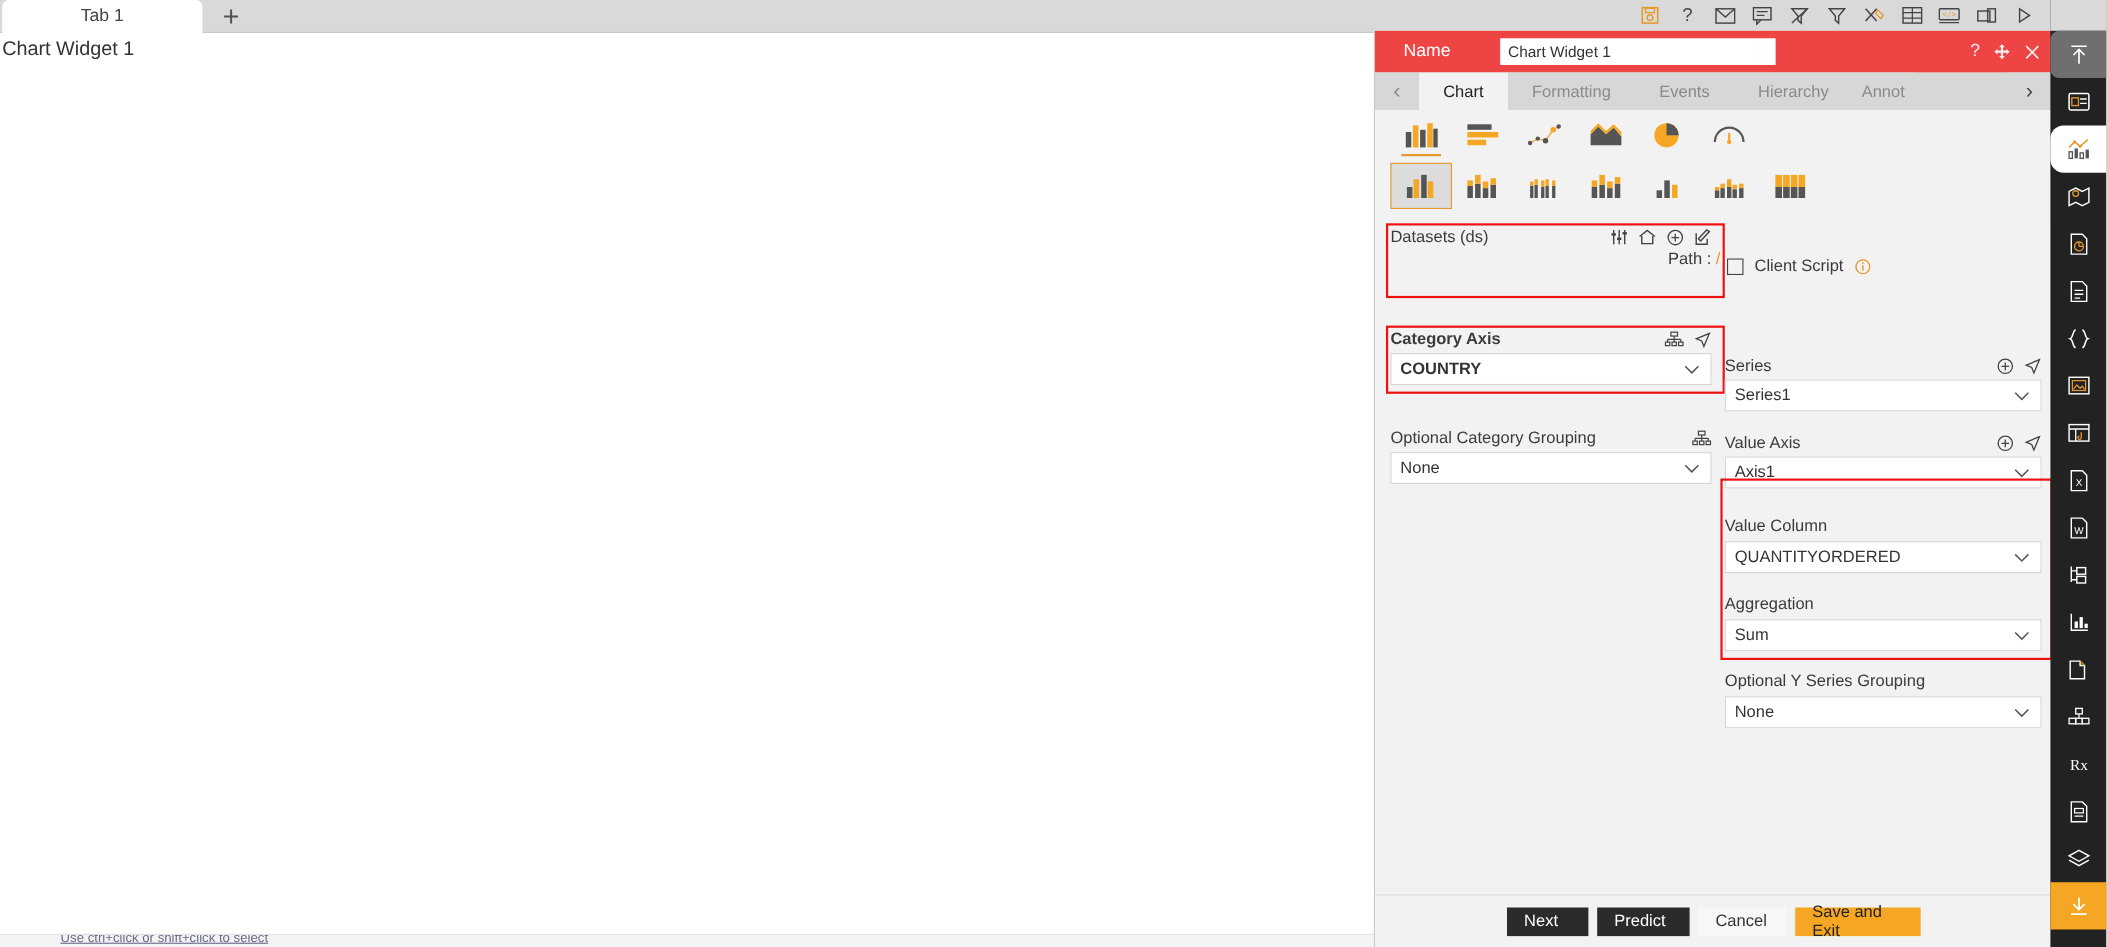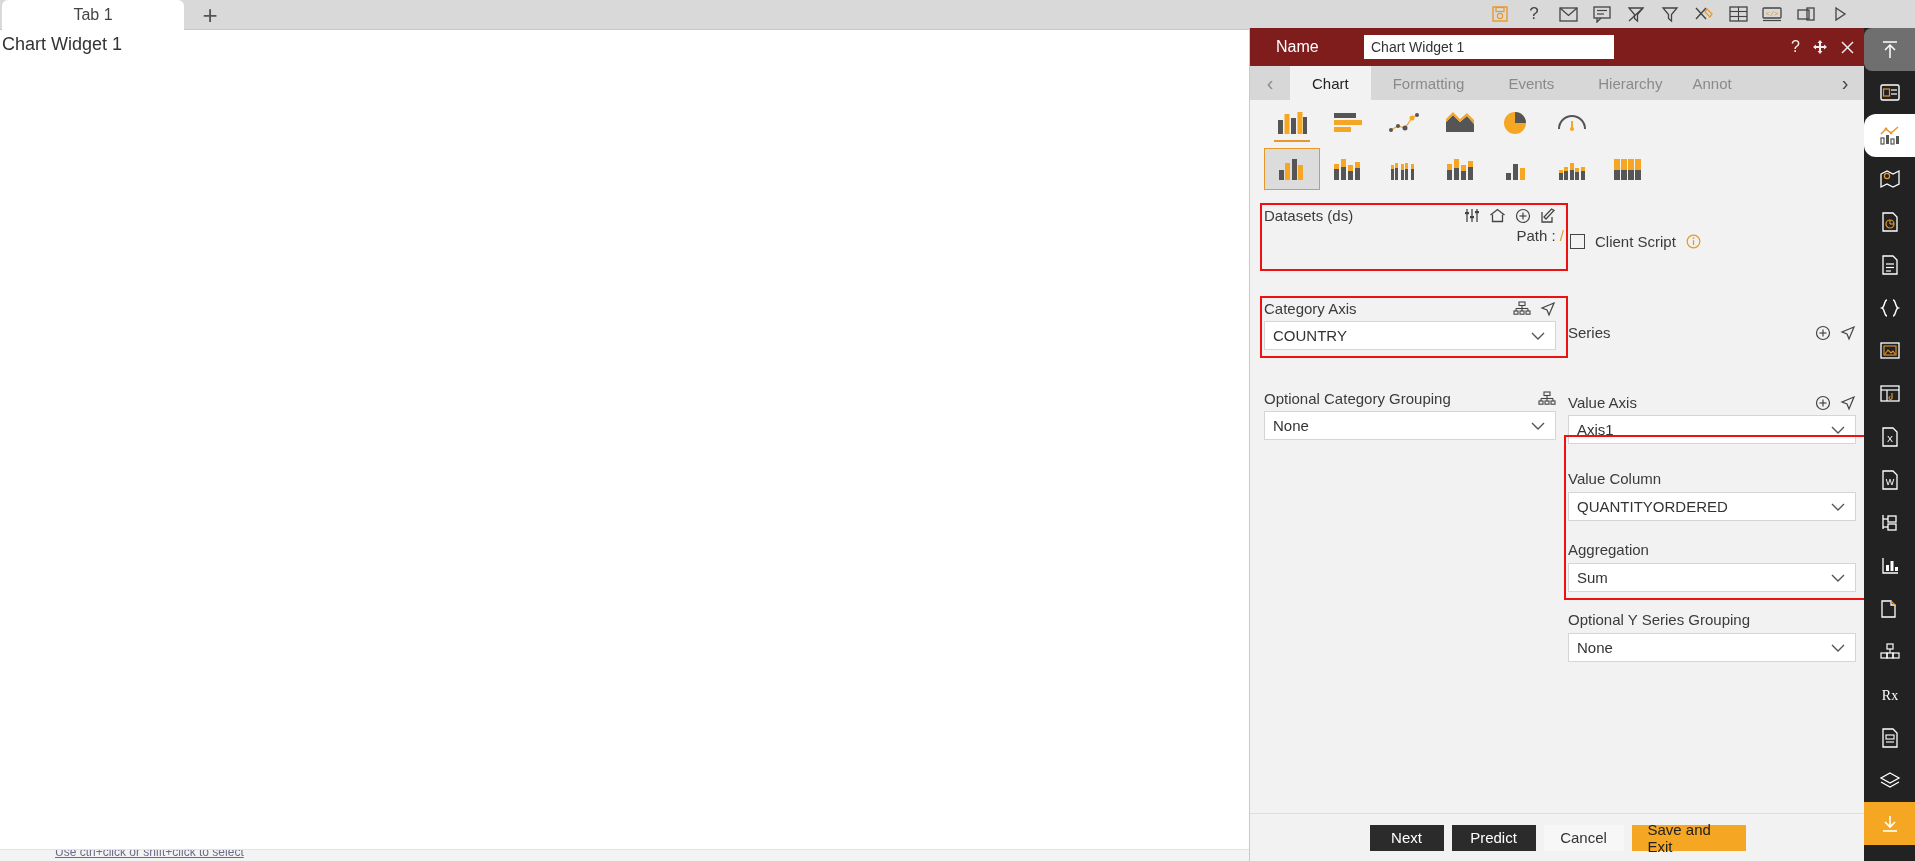--- a/index.html
+++ b/index.html
@@ -88,21 +88,21 @@
     padding-right:14px;
   }
   #top-toolbar .tbi{ width:20px; height:20px; display:flex; align-items:center; justify-content:center; }
 
   #prop-window{
     position:absolute; left:1249px; top:28px; width:615px; height:833px;
     background:#f2f2f2; border-left:1px solid #c9c9c9;
   }
   #prop-header{
     position:absolute; left:0; top:0; width:615px; height:38px;
-    background:#7f1d1d; color:#fff;
+    background:#ef4444; color:#fff;
     display:flex; align-items:center;
   }
   #prop-header .lbl{ font-size:16px; margin-left:26px; width:88px; }
   #name-input{
     width:250px; height:24px; background:#fff; border:1px solid #fff;
     font-size:14px; color:#333; padding:2px 6px;
     font-family:"Liberation Sans", sans-serif;
   }
   #hdr-icons{ position:absolute; right:10px; display:flex; align-items:center; gap:12px; }
   #hdr-icons .hi{ color:#eee; font-size:16px; cursor:pointer; }
@@ -157,21 +157,21 @@
   }
   .icon-mini{ display:inline-flex; align-items:center; gap:9px; }
 
   
   #footer{
     position:absolute; left:0; bottom:0; width:615px; height:48px;
     background:#f2f2f2; border-top:1px solid #ddd;
     display:flex; align-items:center; justify-content:center; gap:8px;
   }
   .btn{
-    height:26px; display:flex; align-items:center; justify-content:center;
+    height:26px; display:flex; align-items:center; justify-content:flex-start;
     font-size:15px; padding:0 16px; cursor:pointer;
   }
   .btn-dark{ background:#2b2b2b; color:#fff; }
   .btn-plain{ background:#f7f7f7; color:#333; }
   .btn-orange{ background:#f5a623; color:#222; }
 
   
   #rail{
     position:absolute; left:1864px; top:0; width:51px; height:861px;
     background:#222222;
@@ -493,21 +493,21 @@
         </span>
       </span>
     </div>
     <div style="margin-top:3px; font-size:15px; color:#3b3b3b;text-align:right;">
       <span>Path : </span><span style="color:#e8972a;">/</span>
     </div>
   </div>
 
   <div class="redbox" style="left:10px; top:268px; width:308px; height:62px;"></div>
 
-  <div style="position:absolute; left:14px; top:272px; width:300px;">
+  <div style="position:absolute; left:14px; top:272px; width:300px;font-weight:bold;">
     <div class="lbl-row" style="width:292px;">
       <span class="field-label">Category Axis</span>
       <span class="icon-mini">
         <span>
           <svg width="18" height="15" viewBox="0 0 18 15">
               <rect x="6" y="1" width="6" height="3.5" fill="none" stroke="#444" stroke-width="1.1"></rect>
               <line x1="9" y1="4.5" x2="9" y2="7.5" stroke="#444" stroke-width="1.1"></line>
               <line x1="3" y1="7.5" x2="15" y2="7.5" stroke="#444" stroke-width="1.1"></line>
               <line x1="3" y1="7.5" x2="3" y2="10" stroke="#444" stroke-width="1.1"></line>
               <line x1="9" y1="7.5" x2="9" y2="10" stroke="#444" stroke-width="1.1"></line>
@@ -554,21 +554,21 @@
     <div class="sel" style="width:292px; margin-top:4px;">
       <span>None</span>
       <span class="chev">
         <svg width="16" height="10" viewBox="0 0 16 10">
             <polyline points="2,2 8,8 14,2" fill="none" stroke="#555" stroke-width="1.4"></polyline>
           </svg>
       </span>
     </div>
   </div>
 
-  <div style="position:absolute; left:320px; top:205px; display:flex; align-items:center; gap:10px;">
+  <div style="position:absolute; left:320px; top:205px; display:flex; align-items:flex-end; gap:10px;">
     <span style="width:15px;height:15px;border:1.6px solid #444;background:#f2f2f2;display:inline-block;"></span>
     <span class="field-label">Client Script</span>
     <span>
       <svg width="15" height="15" viewBox="0 0 15 15">
           <circle cx="7.5" cy="7.5" r="6.3" fill="none" stroke="#e8972a" stroke-width="1.2"></circle>
           <line x1="7.5" y1="6.2" x2="7.5" y2="11" stroke="#e8972a" stroke-width="1.3"></line>
           <circle cx="7.5" cy="4.2" r="0.9" fill="#e8972a"></circle>
         </svg>
     </span>
   </div>
@@ -584,20 +584,28 @@
               <line x1="4.5" y1="8" x2="11.5" y2="8" stroke="#444" stroke-width="1.2"></line>
             </svg>
         </span>
         <span>
           <svg width="16" height="16" viewBox="0 0 16 16">
               <path d="M14 2 L2 7 L7 9 L9 14 Z" fill="none" stroke="#444" stroke-width="1.2"></path>
             </svg>
         </span>
       </span>
     </div>
+    <div class="sel" style="width:288px; margin-top:4px;">
+      <span>Series1</span>
+      <span class="chev">
+        <svg width="16" height="10" viewBox="0 0 16 10">
+            <polyline points="2,2 8,8 14,2" fill="none" stroke="#555" stroke-width="1.4"></polyline>
+          </svg>
+      </span>
+    </div>
   </div>
 
   <div style="position:absolute; left:318px; top:366px; width:296px;">
     <div class="lbl-row" style="width:288px;">
       <span class="field-label">Value Axis</span>
       <span class="icon-mini">
         <span>
           <svg width="16" height="16" viewBox="0 0 16 16">
               <circle cx="8" cy="8" r="6.5" fill="none" stroke="#444" stroke-width="1.2"></circle>
               <line x1="8" y1="4.5" x2="8" y2="11.5" stroke="#444" stroke-width="1.2"></line>

